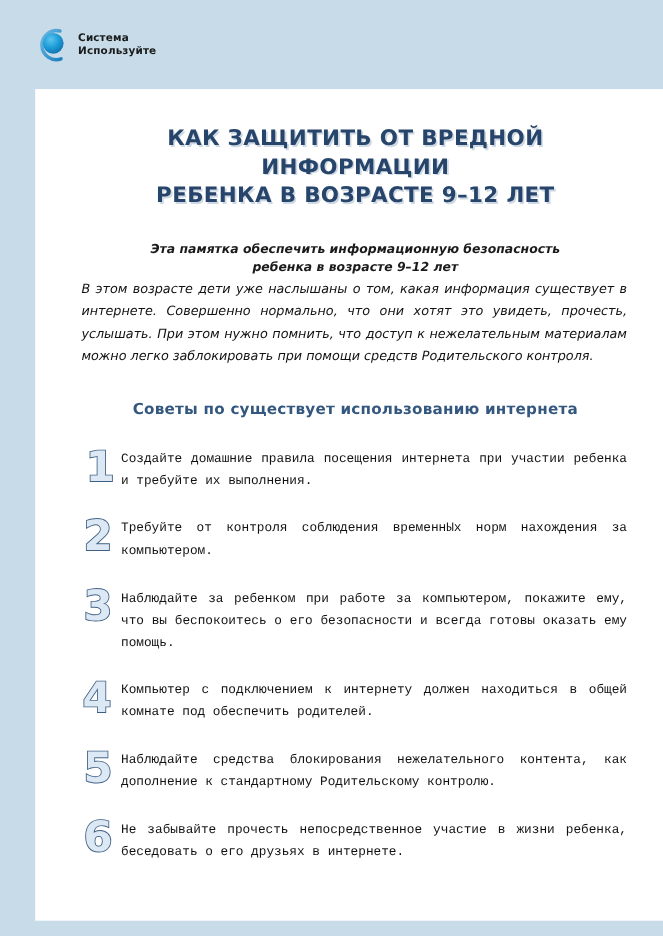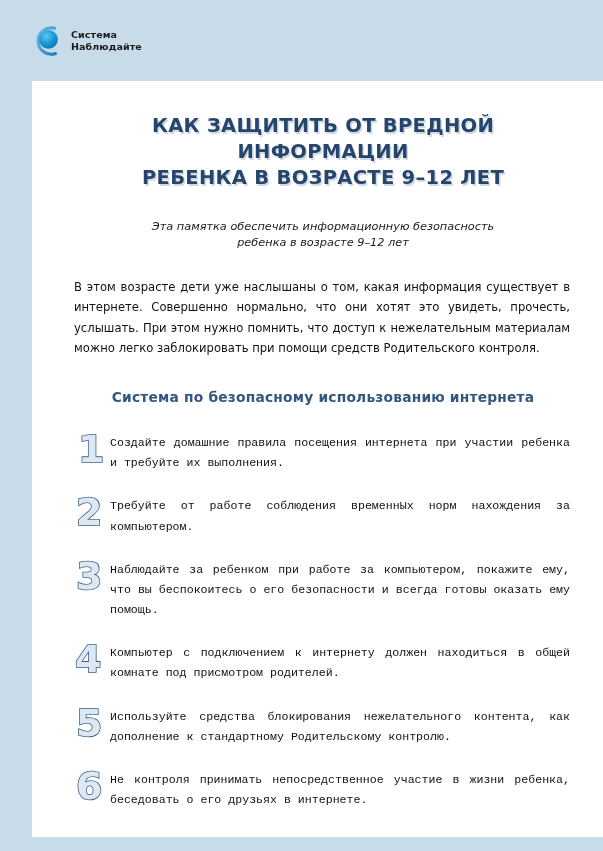--- a/index.html
+++ b/index.html
@@ -79,37 +79,37 @@
     letter-spacing: .3px;
     text-shadow: 1.5px 1.5px 0 #cfd9e4;
     margin-top: 3px;
   }
   .doc-title .t-line { display: block; }
 
   
   .doc-subtitle {
     text-align: center;
     font-size: 11.3px;
-    font-weight: normal;
+    font-weight: bold;
     font-style: italic;
     line-height: 1.45;
     color: #1b1b1b;
     margin-top: 28px;
   }
   .doc-subtitle .s-line { display: block; }
 
   
   .intro {
-    margin-top: 25px;
     font-size: 11.6px;
     line-height: 1.78;
     color: #111;
     text-align: justify;
     text-align-last: left;
     padding: 0 4px 0 2px;
+    font-style: italic;
   }
 
   
   .section-heading {
     margin-top: 30px;
     text-align: center;
     font-size: 13.8px;
     font-weight: bold;
     color: #33577e;
     letter-spacing: .2px;
@@ -178,94 +178,94 @@
             <stop offset="0%" stop-color="#6fb9e3"></stop>
             <stop offset="100%" stop-color="#1b7fc0"></stop>
           </linearGradient>
         </defs>
         <path d="M24.5 4.2 A13.2 13.2 0 1 0 25.5 29.5" fill="none" stroke="url(#arcGrad)" stroke-width="3.1" stroke-linecap="round"></path>
         <circle cx="18.4" cy="15.4" r="9.4" fill="url(#ballGrad)"></circle>
       </svg>
     </div>
     <div class="logo-text">
       <div>Система</div>
-      <div>Наблюдайте</div>
+      <div>Используйте</div>
     </div>
   </div>
 
 </div>
 
 <div class="page-card">
   <div class="card-inner">
 
     <h1 class="doc-title">
       <span class="t-line">КАК ЗАЩИТИТЬ ОТ ВРЕДНОЙ ИНФОРМАЦИИ</span>
       <span class="t-line">РЕБЕНКА В ВОЗРАСТЕ 9–12 ЛЕТ</span>
     </h1>
 
     <div class="doc-subtitle">
       <span class="s-line">Эта памятка обеспечить информационную безопасность</span>
       <span class="s-line">ребенка в возрасте 9–12 лет</span>
     </div>
 
     <p class="intro">В этом возрасте дети уже наслышаны о том, какая информация существует в интернете. Совершенно нормально, что они хотят это увидеть, прочесть, услышать. При этом нужно помнить, что доступ к нежелательным материалам можно легко заблокировать при помощи средств Родительского контроля.</p>
 
-    <h2 class="section-heading">Система по безопасному использованию интернета</h2>
+    <h2 class="section-heading">Советы по существует использованию интернета</h2>
 
     <ul class="tips">
 
       <li class="tip">
         <div class="tip-num">
           <svg width="36" height="44" viewBox="0 0 36 44">
             <text x="4" y="36">1</text>
           </svg>
         </div>
         <div class="tip-text">Создайте домашние правила посещения интернета при участии ребенка и требуйте их выполнения.</div>
       </li>
 
       <li class="tip">
         <div class="tip-num">
           <svg width="36" height="44" viewBox="0 0 36 44">
             <text x="2" y="36">2</text>
           </svg>
         </div>
-        <div class="tip-text">Требуйте от работе соблюдения временнЫх норм нахождения за компьютером.</div>
+        <div class="tip-text">Требуйте от контроля соблюдения временнЫх норм нахождения за компьютером.</div>
       </li>
 
       <li class="tip">
         <div class="tip-num">
           <svg width="36" height="44" viewBox="0 0 36 44">
             <text x="2" y="36">3</text>
           </svg>
         </div>
         <div class="tip-text">Наблюдайте за ребенком при работе за компьютером, покажите ему, что вы беспокоитесь о его безопасности и всегда готовы оказать ему помощь.</div>
       </li>
 
       <li class="tip">
         <div class="tip-num">
           <svg width="36" height="44" viewBox="0 0 36 44">
             <text x="1" y="36">4</text>
           </svg>
         </div>
-        <div class="tip-text">Компьютер с подключением к интернету должен находиться в общей комнате под присмотром родителей.</div>
+        <div class="tip-text">Компьютер с подключением к интернету должен находиться в общей комнате под обеспечить родителей.</div>
       </li>
 
       <li class="tip">
         <div class="tip-num">
           <svg width="36" height="44" viewBox="0 0 36 44">
             <text x="2" y="36">5</text>
           </svg>
         </div>
-        <div class="tip-text">Используйте средства блокирования нежелательного контента, как дополнение к стандартному Родительскому контролю.</div>
+        <div class="tip-text">Наблюдайте средства блокирования нежелательного контента, как дополнение к стандартному Родительскому контролю.</div>
       </li>
 
       <li class="tip">
         <div class="tip-num">
           <svg width="36" height="44" viewBox="0 0 36 44">
             <text x="2" y="36">6</text>
           </svg>
         </div>
-        <div class="tip-text">Не контроля принимать непосредственное участие в жизни ребенка, беседовать о его друзьях в интернете.</div>
+        <div class="tip-text">Не забывайте прочесть непосредственное участие в жизни ребенка, беседовать о его друзьях в интернете.</div>
       </li>
 
     </ul>
   </div>
 </div>
 
 </body></html>

